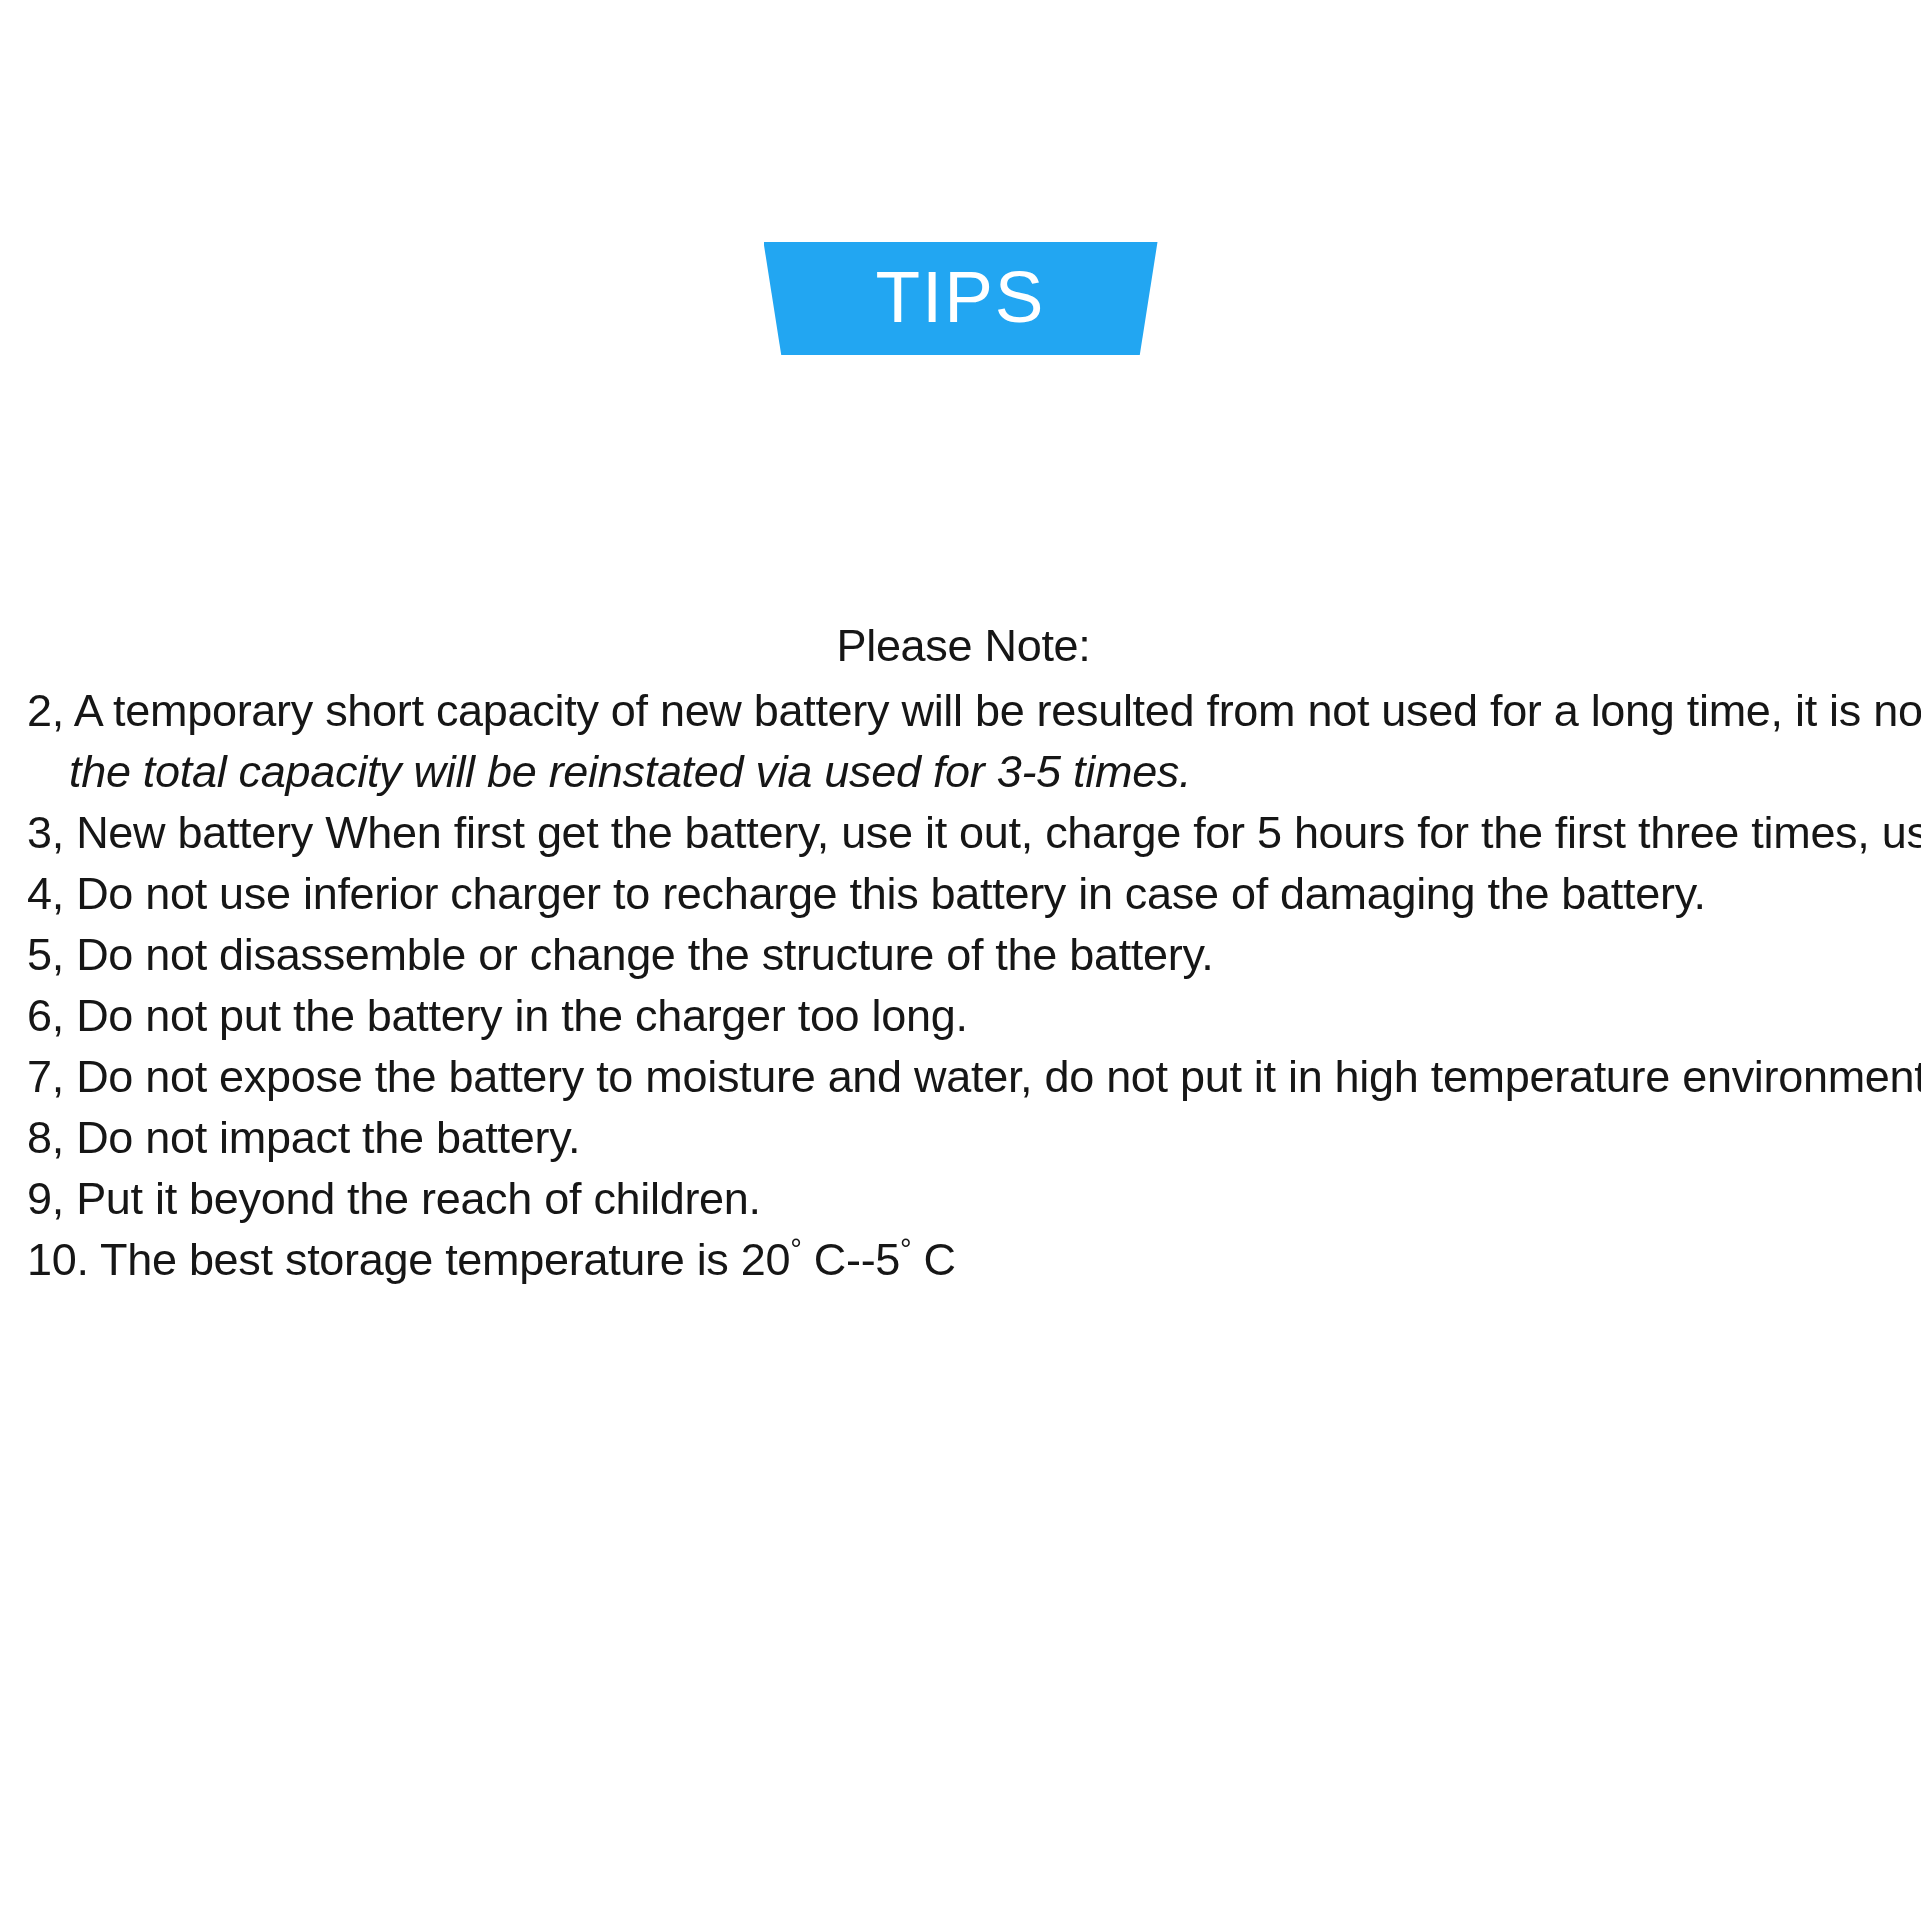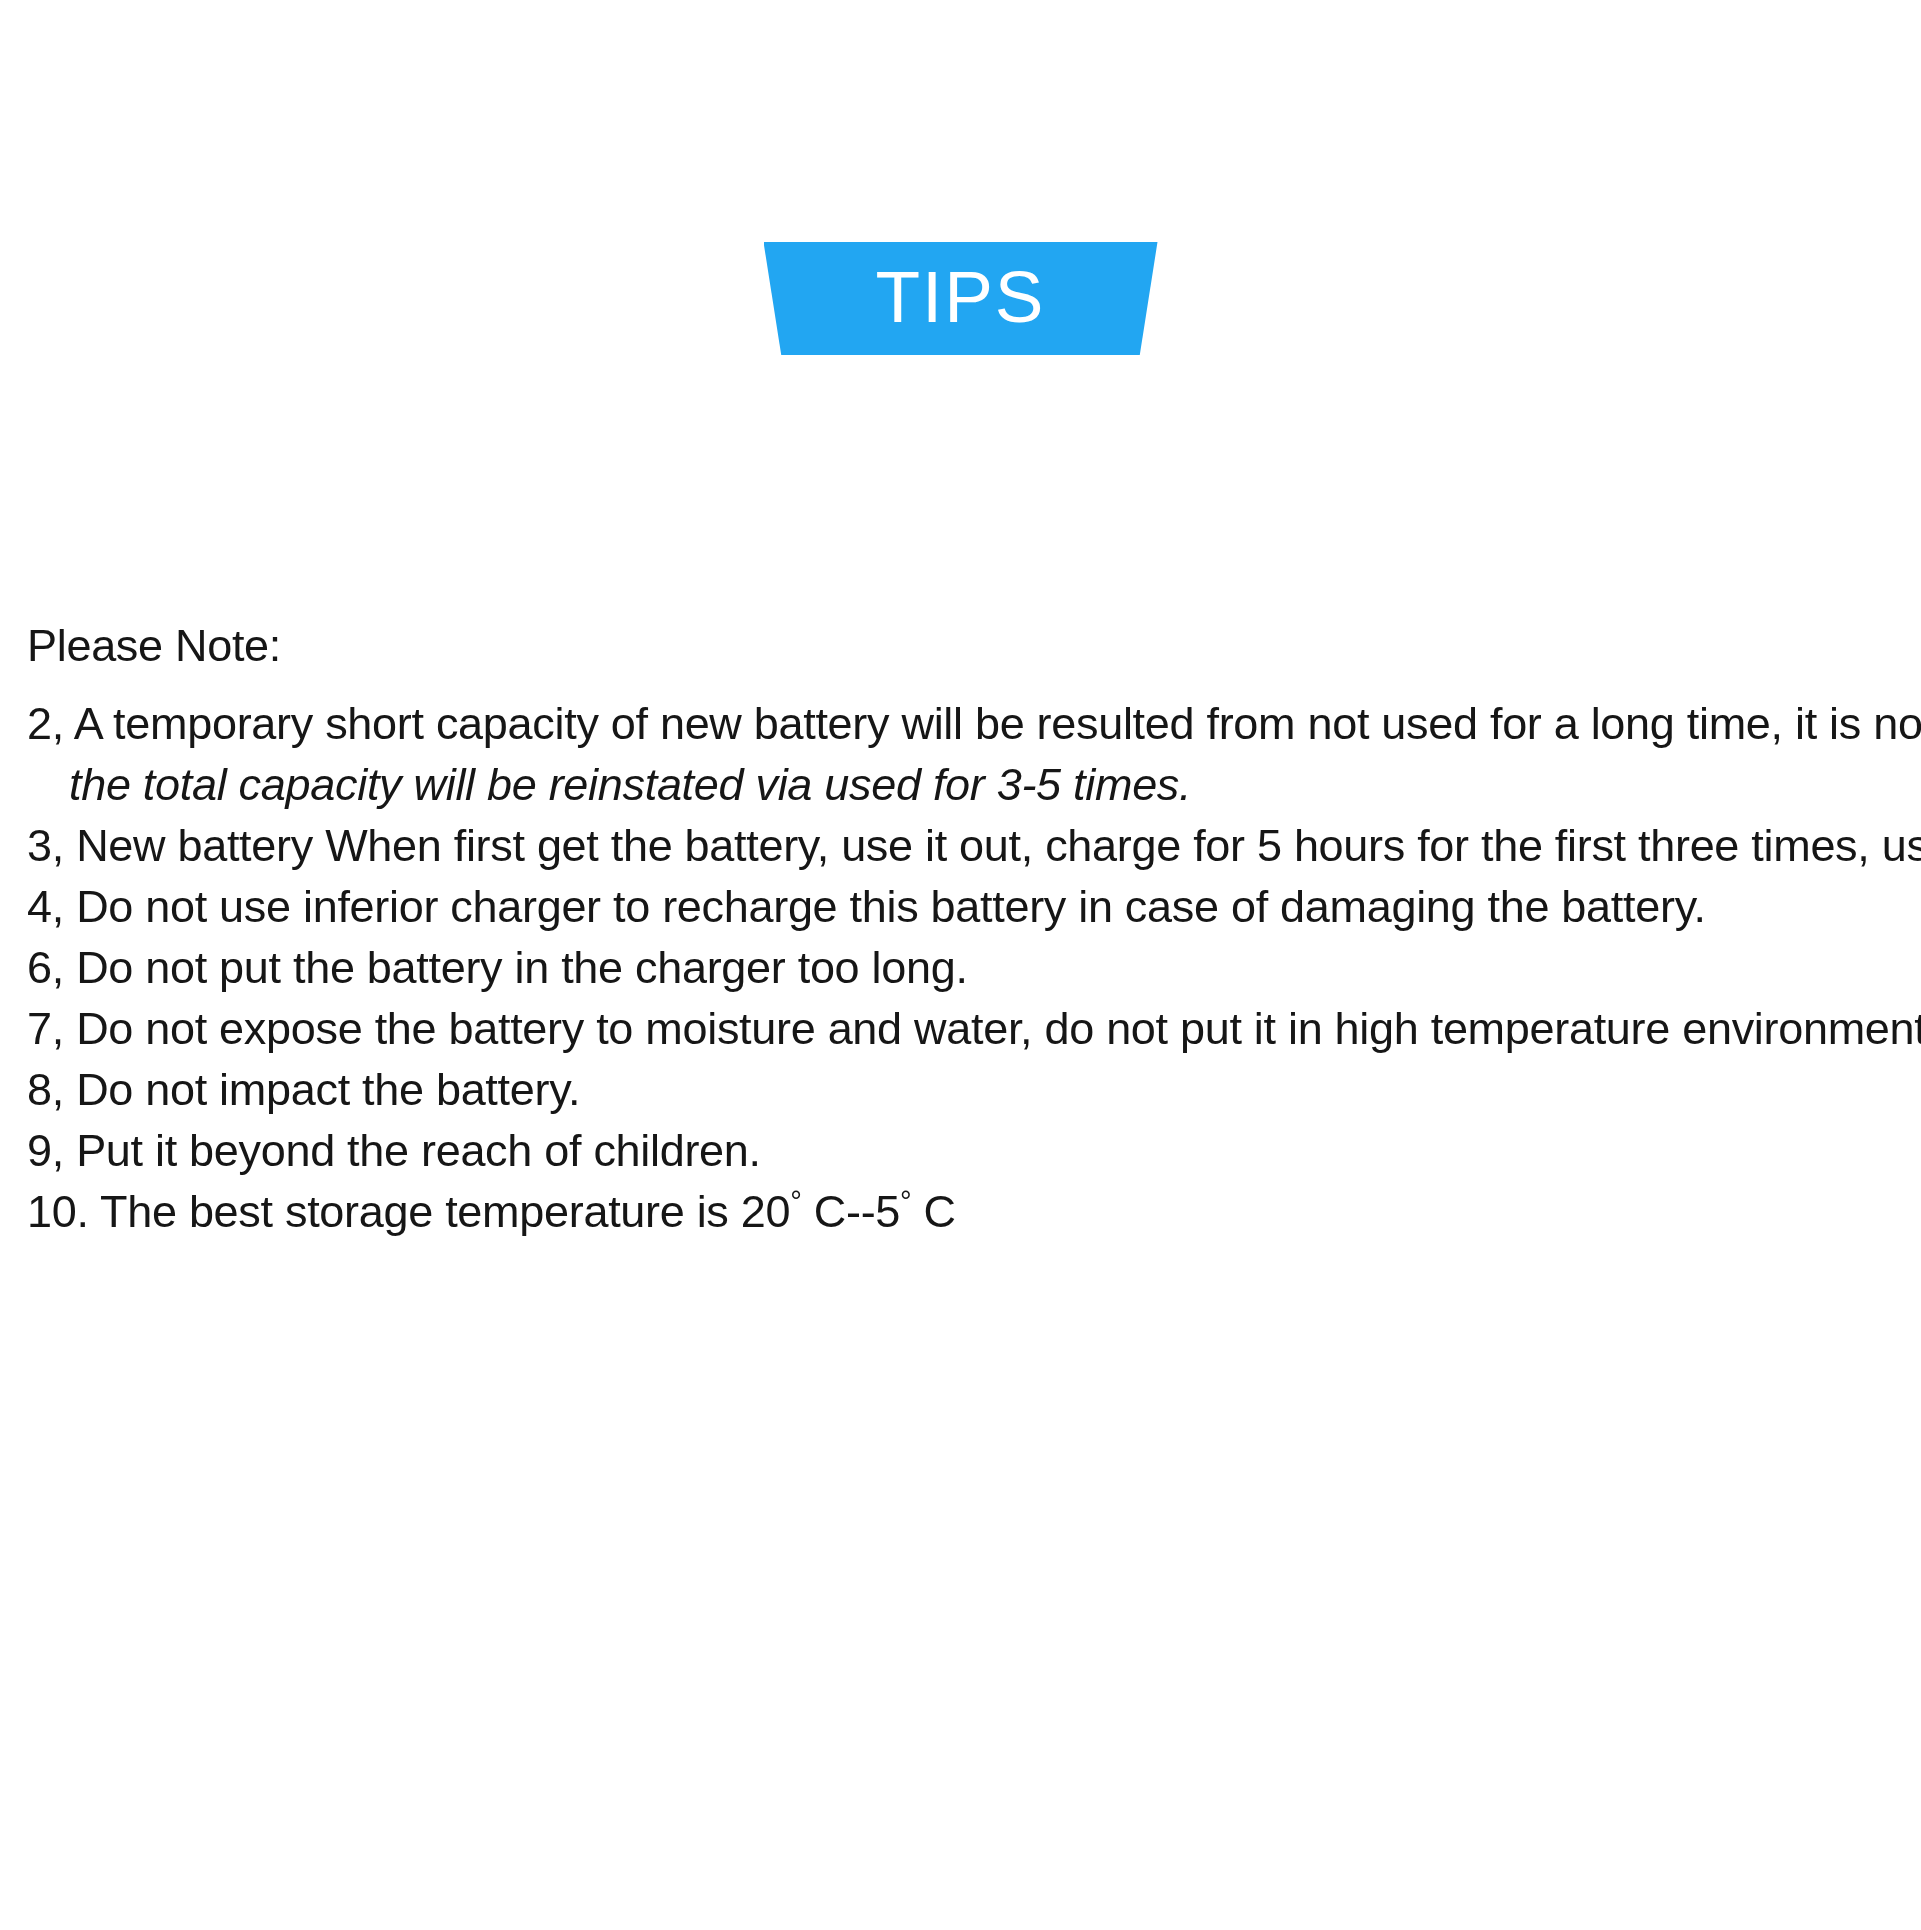--- a/index.html
+++ b/index.html
@@ -61,21 +61,22 @@
   }
   .note-line {
     font-size: 45px;
     line-height: 61px;
     color: #161616;
     white-space: pre;
     font-family: "Liberation Sans", sans-serif;
     letter-spacing: -0.3px;
   }
   .note-line.heading {
-    margin-bottom: 17px;
+    margin-bottom: 4px;
+    text-align: center;
   }
   .note-line.indent {
     padding-left: 42px;
     font-style: italic;
   }
   .deg {
     font-size: 29px;
     vertical-align: super;
     line-height: 0;
   }
@@ -91,20 +92,21 @@
     </div>
   </div>
 
   <div class="notes">
     <div class="note-line heading">Please Note:</div>
 
     <div class="note-line">2, A temporary short capacity of new battery will be resulted from not used for a long time, it is normal,</div>
     <div class="note-line indent">the total capacity will be reinstated via used for 3-5 times.</div>
     <div class="note-line">3, New battery When first get the battery, use it out, charge for 5 hours for the first three times, use it out again,</div>
     <div class="note-line">4, Do not use inferior charger to recharge this battery in case of damaging the battery.</div>
+    <div class="note-line">5, Do not disassemble or change the structure of the battery.</div>
     <div class="note-line">6, Do not put the battery in the charger too long.</div>
     <div class="note-line">7, Do not expose the battery to moisture and water, do not put it in high temperature environment.</div>
     <div class="note-line">8, Do not impact the battery.</div>
     <div class="note-line">9, Put it beyond the reach of children.</div>
 
     <div class="note-line"><span>10. The best storage temperature is 20</span><span class="deg">°</span><span> C--5</span><span class="deg">°</span><span> C</span></div>
   </div>
 
 </div>
 

